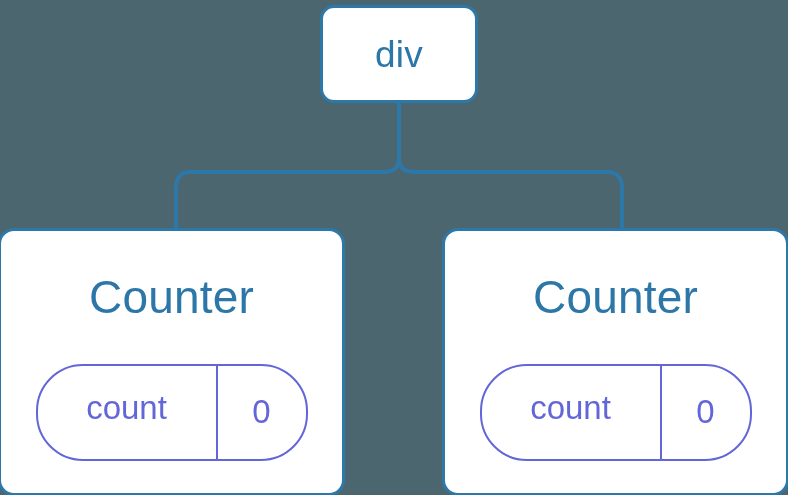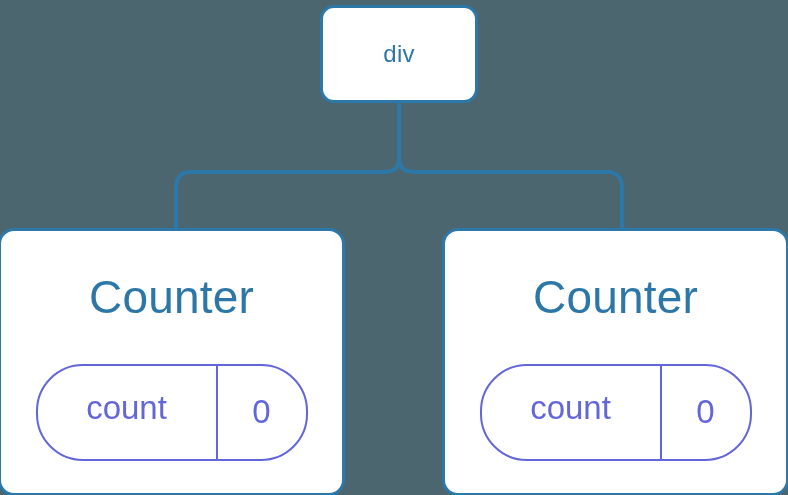--- a/index.html
+++ b/index.html
@@ -44,21 +44,21 @@
 
   
   #node-div {
     left: 320px;
     top: 5px;
     width: 158px;
     height: 98px;
     justify-content: center;
   }
   #node-div .node-title {
-    font-size: 24px;
+    font-size: 37px;
     color: #2d77a8;
     letter-spacing: 0.2px;
     line-height: 1;
   }
 
   
   .counter-node {
     top: 228px;
     width: 347px;
     height: 268px;

